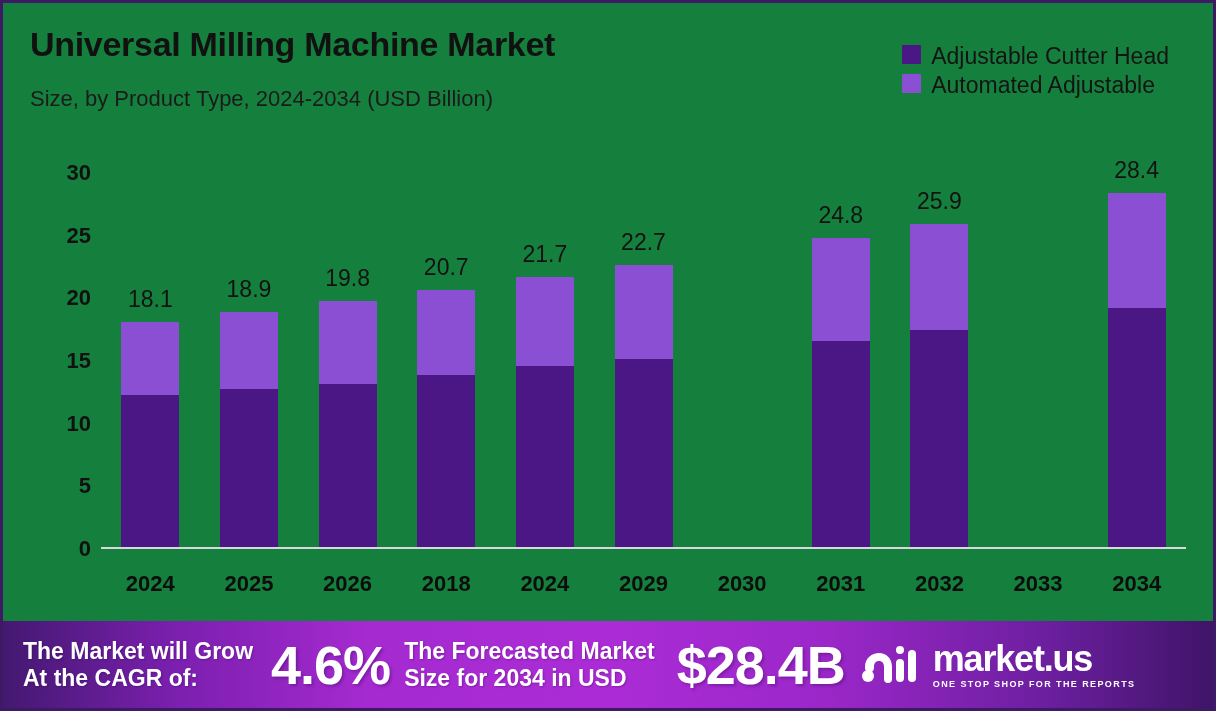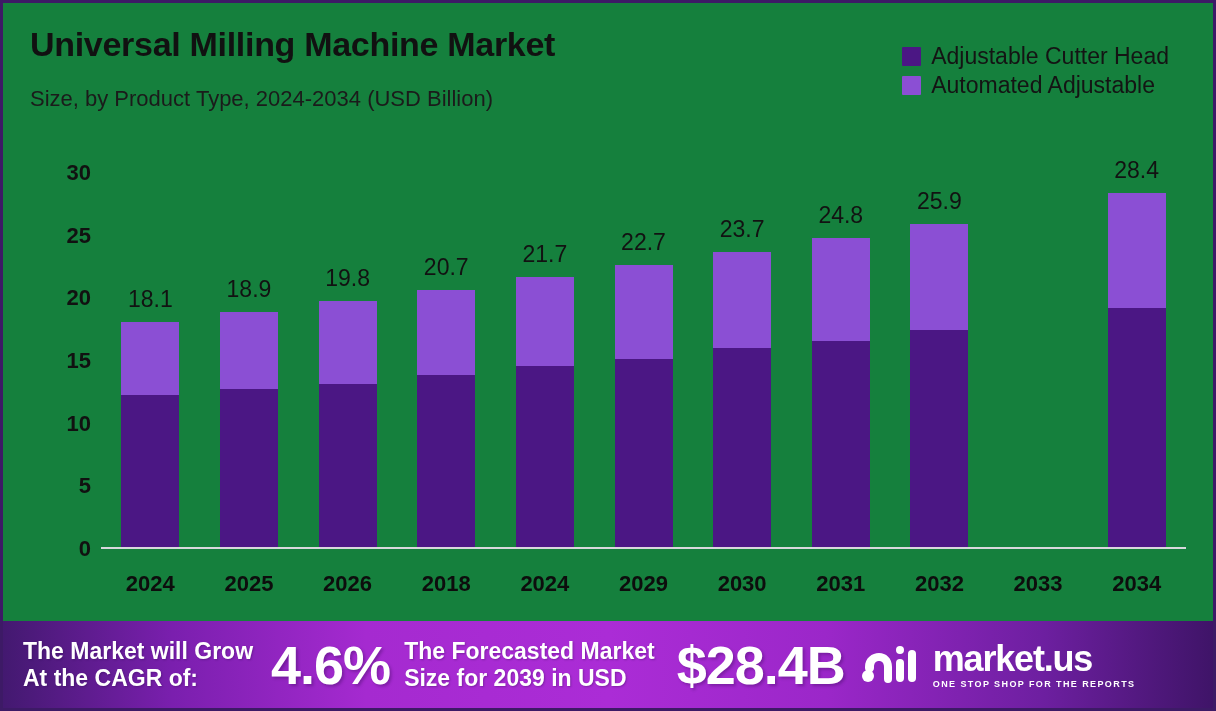--- a/index.html
+++ b/index.html
@@ -46,21 +46,21 @@
     position: absolute;
     right: 44px;
     top: 42px;
     display: flex;
     flex-direction: column;
     align-items: flex-start;
     gap: 6px;
   }
   .legend-item {
     display: flex;
-    align-items: center;
+    align-items: flex-start;
     gap: 10px;
     white-space: nowrap;
   }
   .legend-swatch {
     width: 19px;
     height: 19px;
     flex: 0 0 auto;
     border-radius: 1px;
   }
   .legend-label {
@@ -272,25 +272,20 @@
         </div>
         <div class="bar-group" style="left: 414.864px; width: 58px; height: 271.973px;">
           <div class="bar-seg lower" style="height: 182.987px; background: rgb(75, 23, 132);"></div>
           <div class="bar-seg upper" style="bottom: 182.987px; height: 88.9867px; background: rgb(139, 79, 212);"></div>
           <div class="bar-total" style="bottom: 280.973px;">21.7</div>
         </div>
         <div class="bar-group" style="left: 513.5px; width: 58px; height: 284.507px;">
           <div class="bar-seg lower" style="height: 190.507px; background: rgb(75, 23, 132);"></div>
           <div class="bar-seg upper" style="bottom: 190.507px; height: 94px; background: rgb(139, 79, 212);"></div>
           <div class="bar-total" style="bottom: 293.507px;">22.7</div>
-        </div>
-        <div class="bar-group" style="left: 612.136px; width: 58px; height: 297.04px;">
-          <div class="bar-seg lower" style="height: 200.533px; background: rgb(75, 23, 132);"></div>
-          <div class="bar-seg upper" style="bottom: 200.533px; height: 96.5067px; background: rgb(139, 79, 212);"></div>
-          <div class="bar-total" style="bottom: 306.04px;">23.7</div>
         </div>
         <div class="bar-group" style="left: 710.773px; width: 58px; height: 310.827px; margin-top: 34px;">
           <div class="bar-seg lower" style="height: 208.053px; background: rgb(75, 23, 132);"></div>
           <div class="bar-seg upper" style="bottom: 208.053px; height: 102.773px; background: rgb(139, 79, 212);"></div>
           <div class="bar-total" style="bottom: 319.827px;">24.8</div>
         </div>
         <div class="bar-group" style="left: 809.409px; width: 58px; height: 324.613px;">
           <div class="bar-seg lower" style="height: 219.333px; background: rgb(75, 23, 132);"></div>
           <div class="bar-seg upper" style="bottom: 219.333px; height: 105.28px; background: rgb(139, 79, 212);"></div>
           <div class="bar-total" style="bottom: 333.613px;">25.9</div>
@@ -315,21 +310,21 @@
         <div class="x-tick" style="left: 937.045px;">2033</div>
         <div class="x-tick" style="left: 1035.68px;">2034</div>
       </div>
   </div>
 
   <div id="banner">
     <div class="banner-text cagr-caption">The Market will Grow
 At the CAGR of:</div>
     <div class="cagr-value">4.6%</div>
     <div class="banner-text forecast-caption">The Forecasted Market
-Size for 2039 in USD</div>
+Size for 2034 in USD</div>
     <div class="forecast-value">$28.4B</div>
     <div class="brand">
       <svg class="brand-mark" width="62" height="40" viewBox="0 0 62 40">
         <circle cx="7" cy="31" r="6" fill="#ffffff"></circle>
         <path d="M4 22 C4 13, 11 8, 18 8 C25 8, 31 13, 31 22 L31 34 A4 4 0 0 1 23 34 L23 22 C23 18, 21 16, 18 16 C15 16, 13 18, 13 22 L13 23 A4.5 4.5 0 0 1 4 23 Z" fill="#ffffff"></path>
         <rect x="35" y="14" width="8" height="23" rx="4" fill="#ffffff"></rect>
         <rect x="47" y="5" width="8" height="32" rx="4" fill="#ffffff"></rect>
         <circle cx="39" cy="5" r="4" fill="#ffffff"></circle>
       </svg>
       <span class="brand-words">

